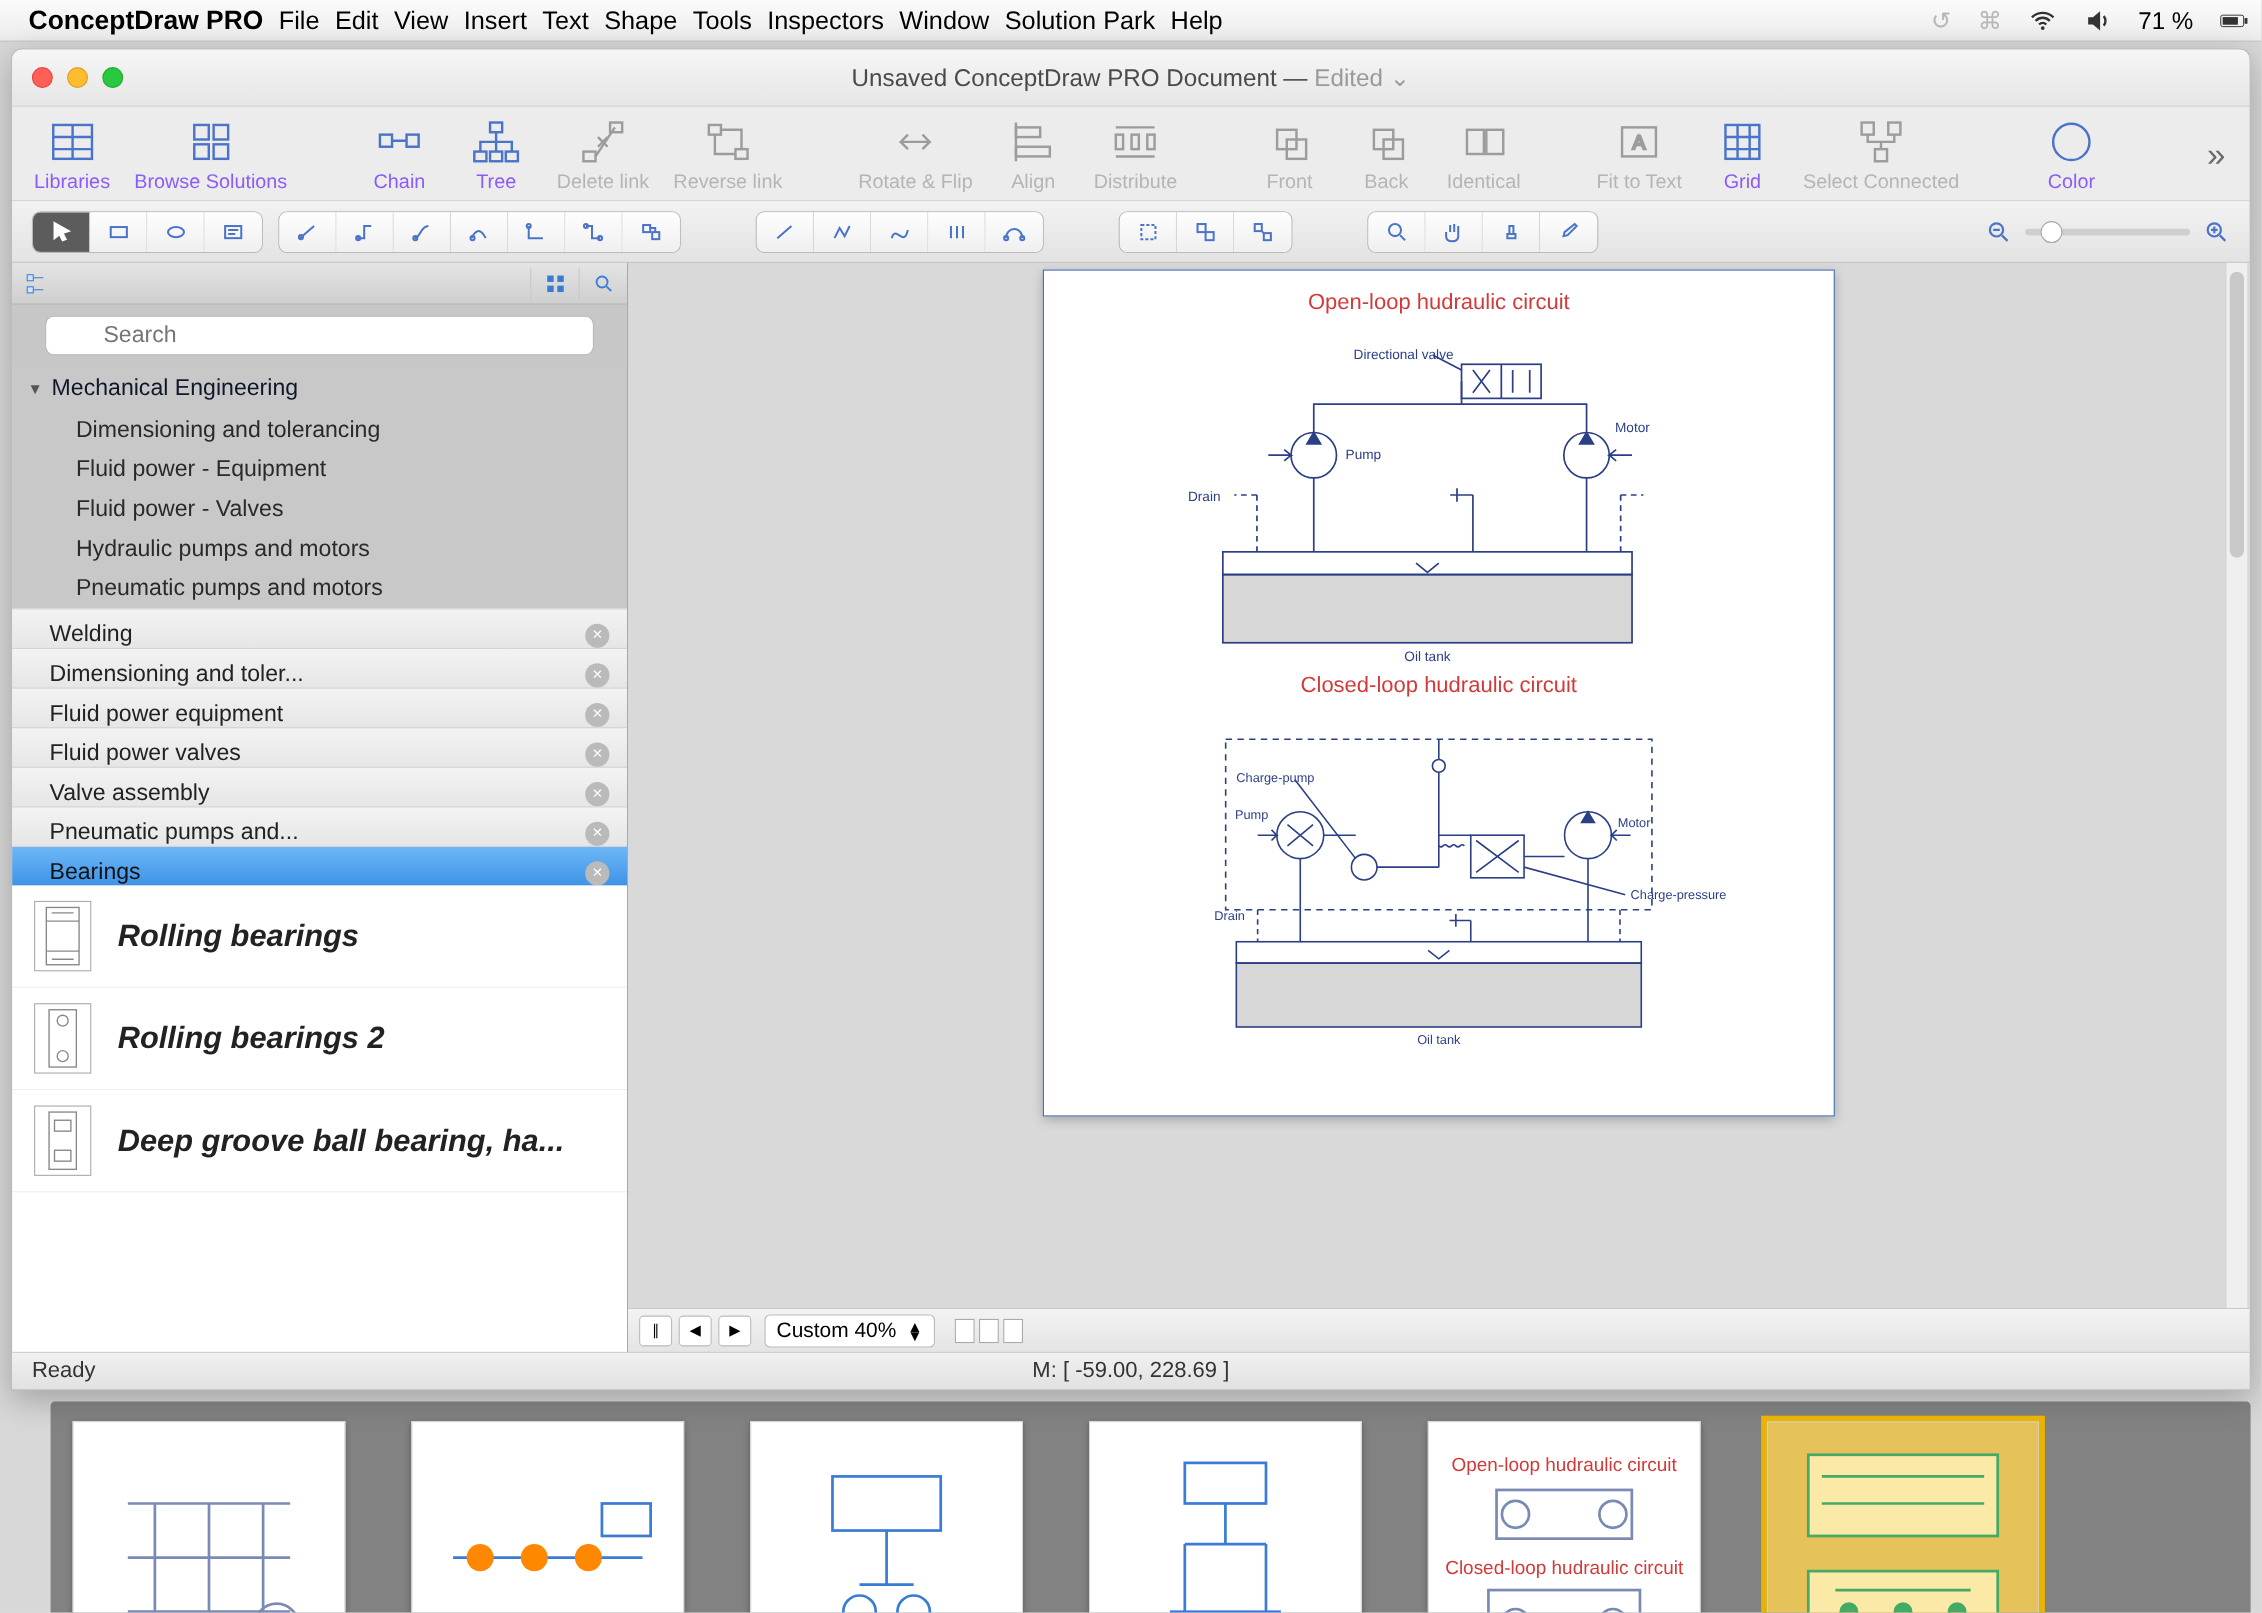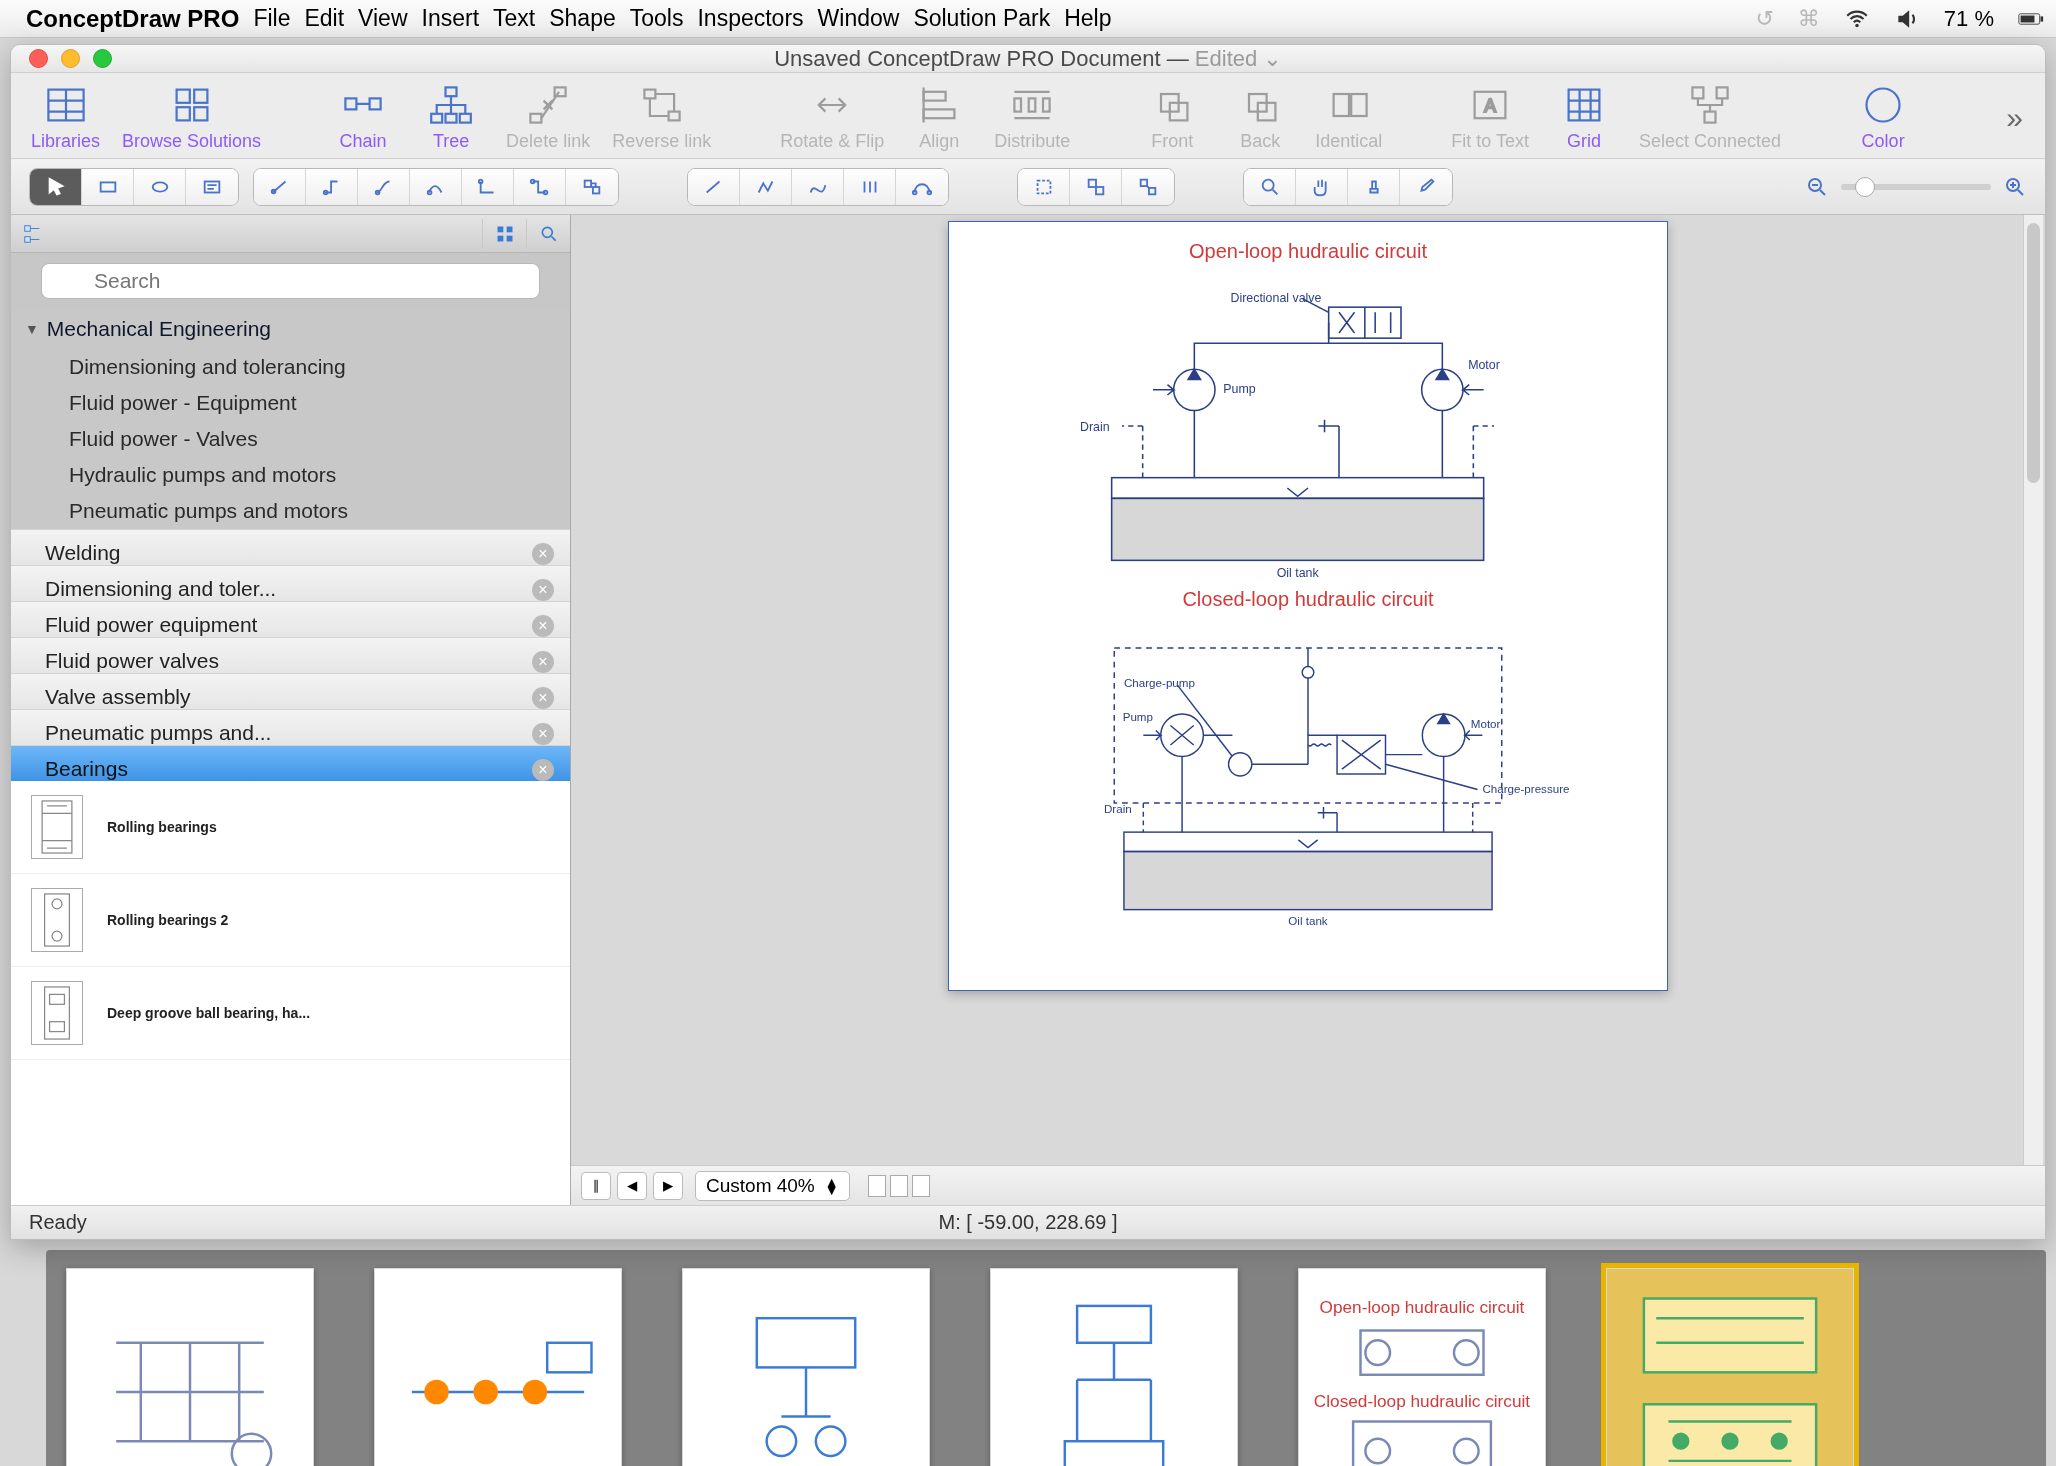--- a/index.html
+++ b/index.html
@@ -8,21 +8,21 @@
 
 .menubar { height: 38px; background: linear-gradient(#fbfbfb,#ececec); display: flex; align-items: center; padding: 0 12px; gap: 14px; border-bottom: 1px solid #c8c8c8; }
 .menubar .apple { font-size: 26px; }
 .menubar .app-name { font-weight: 700; font-size: 24px; }
 .menubar .menu-item { font-size: 23px; }
 .menubar .right { margin-left: auto; display: flex; align-items: center; gap: 24px; font-size: 22px; }
 .menubar .right svg { width: 26px; height: 26px; }
 
 
 .window { margin: 6px 10px 0 10px; background: #ececec; border: 1px solid #bcbcbc; border-radius: 10px 10px 0 0; box-shadow: 0 8px 30px rgba(0,0,0,.25); overflow: hidden; }
-.titlebar { height: 28px; display: flex; align-items: center; position: relative; background: linear-gradient(#f6f6f6,#e6e6e6); border-bottom: 1px solid #cfcfcf; }
+.titlebar { height: 52px; display: flex; align-items: center; position: relative; background: linear-gradient(#f6f6f6,#e6e6e6); border-bottom: 1px solid #cfcfcf; }
 .traffic { display: flex; gap: 13px; padding-left: 18px; }
 .traffic span { width: 19px; height: 19px; border-radius: 50%; display: block; }
 .tl-close { background: #ff5f57; border: 1px solid #e24640; }
 .tl-min { background: #febc2e; border: 1px solid #dfa023; }
 .tl-max { background: #28c840; border: 1px solid #1dad2c; }
 .doc-title { position: absolute; left: 0; right: 0; text-align: center; font-size: 22px; color: #4a4a4a; }
 .doc-title .edited { color: #9a9a9a; }
 
 
 .maintoolbar { display: flex; align-items: flex-start; padding: 8px 14px 4px 14px; gap: 10px; border-bottom: 1px solid #cfcfcf; background: #ececec; }
@@ -65,21 +65,21 @@
 .tree .item { padding:6px 14px 6px 58px; color:#2a2a2a; }
 
 .libs { background:#e8e8e8; }
 .lib-row { height:36px; display:flex; align-items:flex-end; justify-content:space-between; padding:0 16px 0 34px; font-size:21px; color:#222; border-top:1px solid #d4d4d4; background:linear-gradient(#f3f3f3,#e6e6e6); }
 .lib-row.active { background: linear-gradient(#6db7f7,#3f93e6); color:#111; }
 .lib-row .xic { width:22px;height:22px;border-radius:50%;background:#bababa;color:#fff;display:flex;align-items:center;justify-content:center;font-size:16px; }
 
 .stencils { background:#fff; flex:1; overflow:auto; }
 .stencil { display:flex; align-items:center; gap:24px; padding:14px 20px; border-bottom:1px solid #eee; }
 .stencil .thumb { width:52px; height:64px; border:1px solid #aaa; background:#fff; display:flex; flex-direction:column; }
-.stencil .name { font-size:14px; font-weight:700; color:#222; }
+.stencil .name { font-size:28px; font-style:italic; font-weight:700; color:#222; }
 
 .canvas-area { flex:1; background:#d9d9d9; display:flex; flex-direction:column; position:relative; }
 .canvas-viewport { flex:1; display:flex; align-items:flex-start; justify-content:center; padding-top:6px; overflow:auto; }
 .page { width:720px; height:770px; background:#fff; border:1px solid #3a64b0; box-shadow:0 3px 10px rgba(0,0,0,.25); padding:14px 28px; font-size:14px; color:#283a83; }
 .page h3 { text-align:center; color:#d23a3a; font-weight:400; font-size:20px; margin:4px 0 8px; }
 .diagram { width:100%; height:310px; }
 .canvas-scroll { position:absolute; right:2px; top:0; bottom:40px; width:20px; background:#efefef; border-left:1px solid #ccc; }
 .canvas-scroll .thumb { position:absolute; left:3px; right:3px; top:8px; height:260px; background:#c8c8c8; border-radius:7px; }
 
 .canvas-bottom { height:40px; background:linear-gradient(#f3f3f3,#e4e4e4); border-top:1px solid #c9c9c9; display:flex; align-items:center; padding:0 10px; gap:12px; font-size:19px; }

